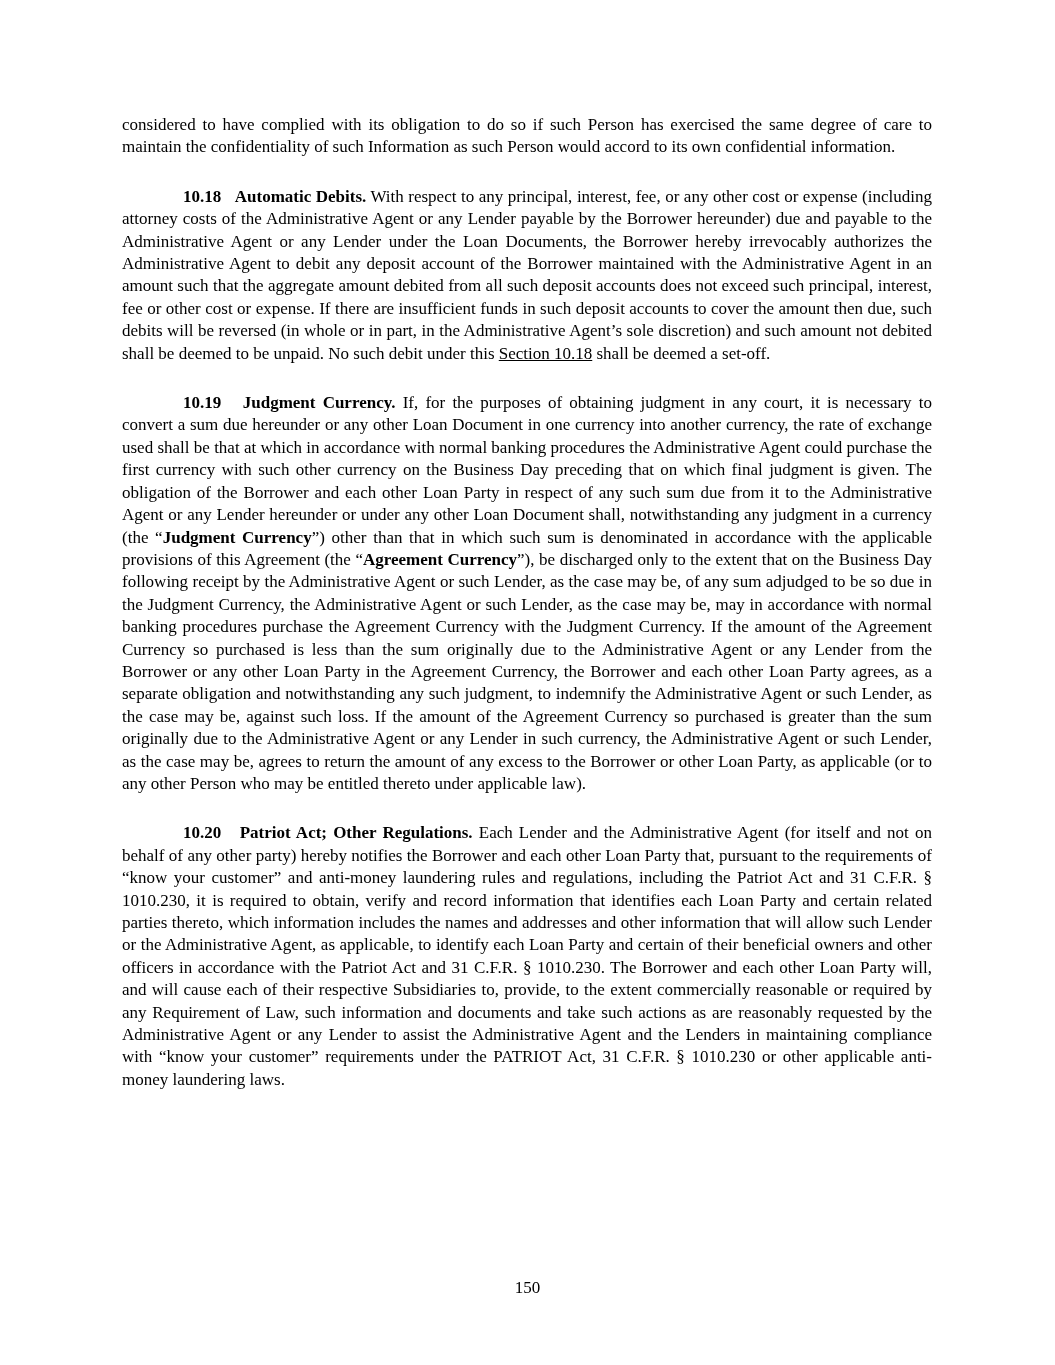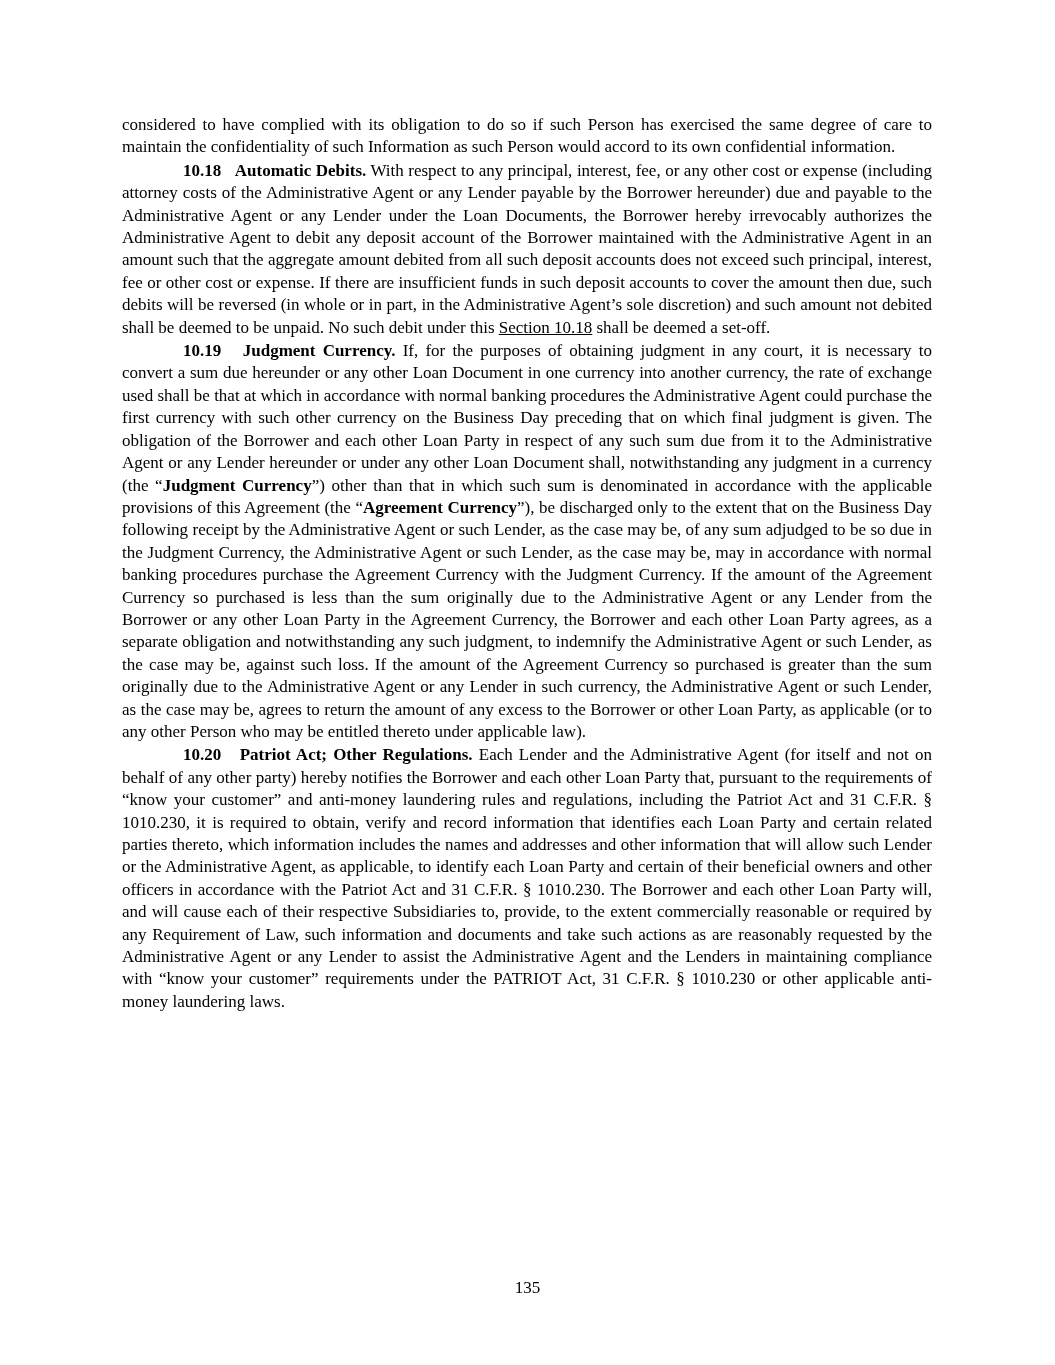--- a/index.html
+++ b/index.html
@@ -29,21 +29,21 @@
     top: 114px;
     width: 810px;
     font-size: 17px;
     line-height: 22.4px;
     text-align: justify;
   }
   .para {
     margin: 0;
   }
   .para + .para {
-    margin-top: 1px;
+    margin-top: 27px;
   }
   .para.indent {
     text-indent: 61px;
   }
   .b { font-weight: bold; }
   .i { }
   .u { text-decoration: underline; }
   .footer {
     position: absolute;
     left: 0;
@@ -58,15 +58,15 @@
 <body>
 
 <div class="page">
   <div class="content">
       <p class="para"><span>considered to have complied with its obligation to do so if such Person has exercised the same degree of care to maintain the confidentiality of such Information as such Person would accord to its own confidential information.</span></p>
       <p class="para indent"><span class="b">10.18&nbsp;&nbsp;&nbsp;Automatic Debits.</span><span>  With respect to any principal, interest, fee, or any other cost or expense (including attorney costs of the Administrative Agent or any Lender payable by the Borrower hereunder) due and payable to the Administrative Agent or any Lender under the Loan Documents, the Borrower hereby irrevocably authorizes the Administrative Agent to debit any deposit account of the Borrower maintained with the Administrative Agent in an amount such that the aggregate amount debited from all such deposit accounts does not exceed such principal, interest, fee or other cost or expense.  If there are insufficient funds in such deposit accounts to cover the amount then due, such debits will be reversed (in whole or in part, in the Administrative Agent’s sole discretion) and such amount not debited shall be deemed to be unpaid.  No such debit under this </span><span class="u">Section 10.18</span><span> shall be deemed a set-off.</span></p>
       <p class="para indent"><span class="b">10.19&nbsp;&nbsp;&nbsp;Judgment Currency.</span><span>  If, for the purposes of obtaining judgment in any court, it is necessary to convert a sum due hereunder or any other Loan Document in one currency into another currency, the rate of exchange used shall be that at which in accordance with normal banking procedures the Administrative Agent could purchase the first currency with such other currency on the Business Day preceding that on which final judgment is given.  The obligation of the Borrower and each other Loan Party in respect of any such sum due from it to the Administrative Agent or any Lender hereunder or under any other Loan Document shall, notwithstanding any judgment in a currency (the “</span><span class="b i">Judgment Currency</span><span>”) other than that in which such sum is denominated in accordance with the applicable provisions of this Agreement (the “</span><span class="b i">Agreement Currency</span><span>”), be discharged only to the extent that on the Business Day following receipt by the Administrative Agent or such Lender, as the case may be, of any sum adjudged to be so due in the Judgment Currency, the Administrative Agent or such Lender, as the case may be, may in accordance with normal banking procedures purchase the Agreement Currency with the Judgment Currency.  If the amount of the Agreement Currency so purchased is less than the sum originally due to the Administrative Agent or any Lender from the Borrower or any other Loan Party in the Agreement Currency, the Borrower and each other Loan Party agrees, as a separate obligation and notwithstanding any such judgment, to indemnify the Administrative Agent or such Lender, as the case may be, against such loss.  If the amount of the Agreement Currency so purchased is greater than the sum originally due to the Administrative Agent or any Lender in such currency, the Administrative Agent or such Lender, as the case may be, agrees to return the amount of any excess to the Borrower or other Loan Party, as applicable (or to any other Person who may be entitled thereto under applicable law).</span></p>
       <p class="para indent"><span class="b">10.20&nbsp;&nbsp;&nbsp;Patriot Act; Other Regulations.</span><span>  Each Lender and the Administrative Agent (for itself and not on behalf of any other party) hereby notifies the Borrower and each other Loan Party that, pursuant to the requirements of “know your customer” and anti-money laundering rules and regulations, including the Patriot Act and 31 C.F.R. § 1010.230, it is required to obtain, verify and record information that identifies each Loan Party and certain related parties thereto, which information includes the names and addresses and other information that will allow such Lender or the Administrative Agent, as applicable, to identify each Loan Party and certain of their beneficial owners and other officers in accordance with the Patriot Act and 31 C.F.R. § 1010.230.  The Borrower and each other Loan Party will, and will cause each of their respective Subsidiaries to, provide, to the extent commercially reasonable or required by any Requirement of Law, such information and documents and take such actions as are reasonably requested by the Administrative Agent or any Lender to assist the Administrative Agent and the Lenders in maintaining compliance with “know your customer” requirements under the PATRIOT Act, 31 C.F.R. § 1010.230 or other applicable anti-money laundering laws.</span></p>
     </div>
   <div class="footer">
-    <span>135</span>
+    <span>150</span>
   </div>
 </div>
 
 </body></html>

